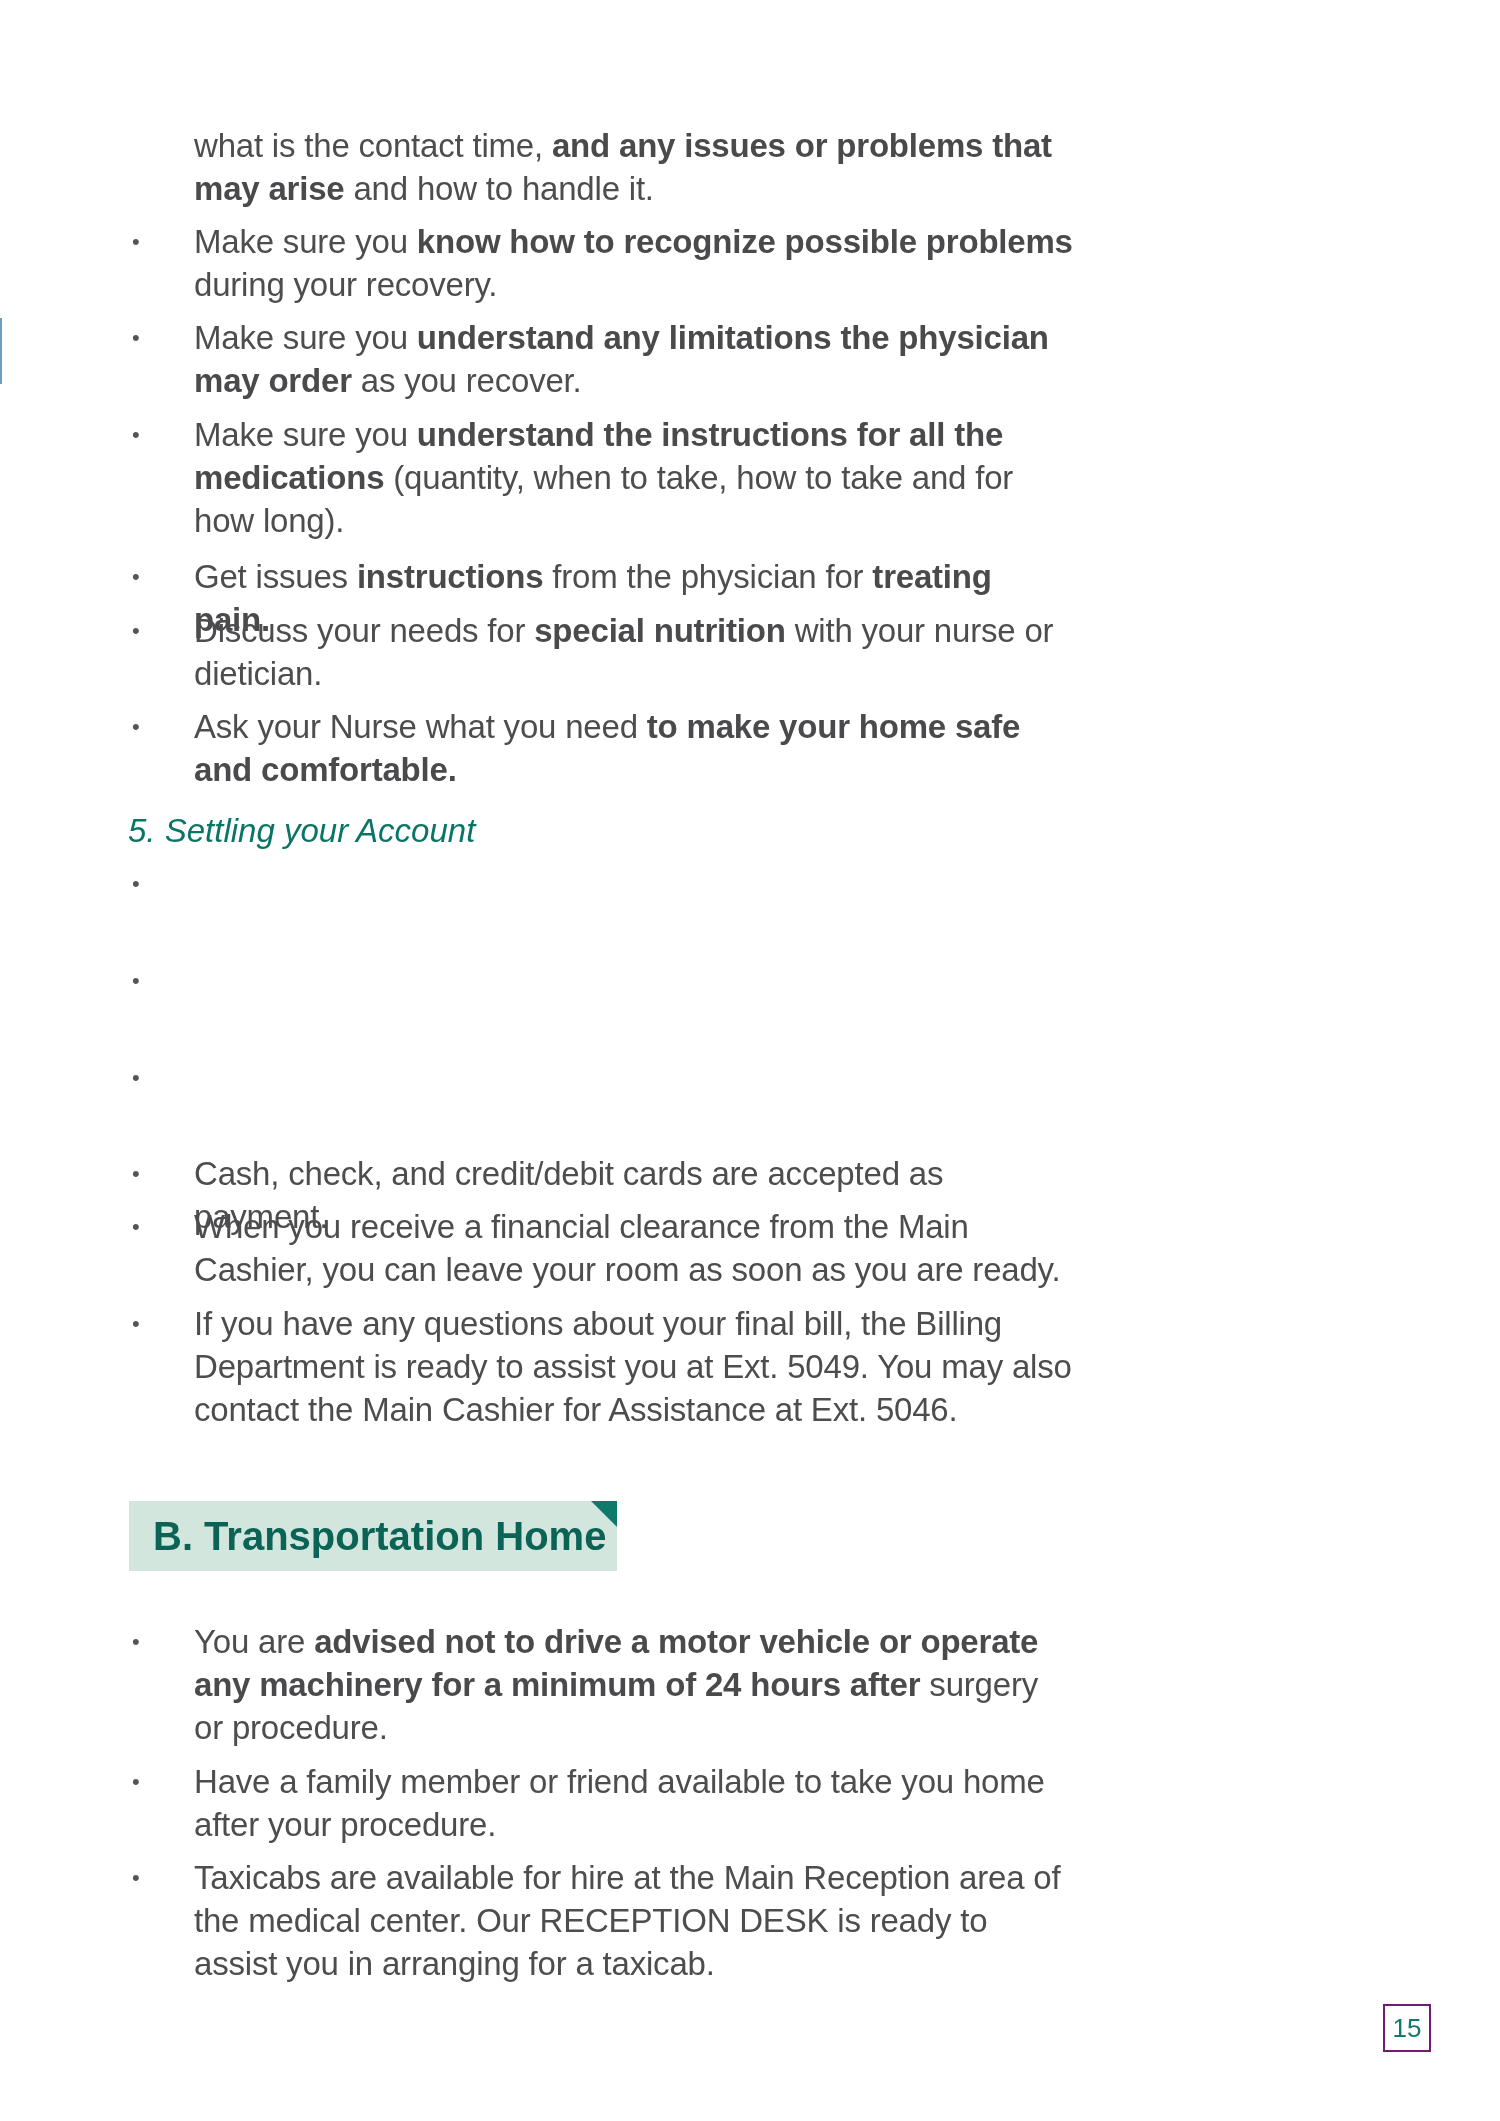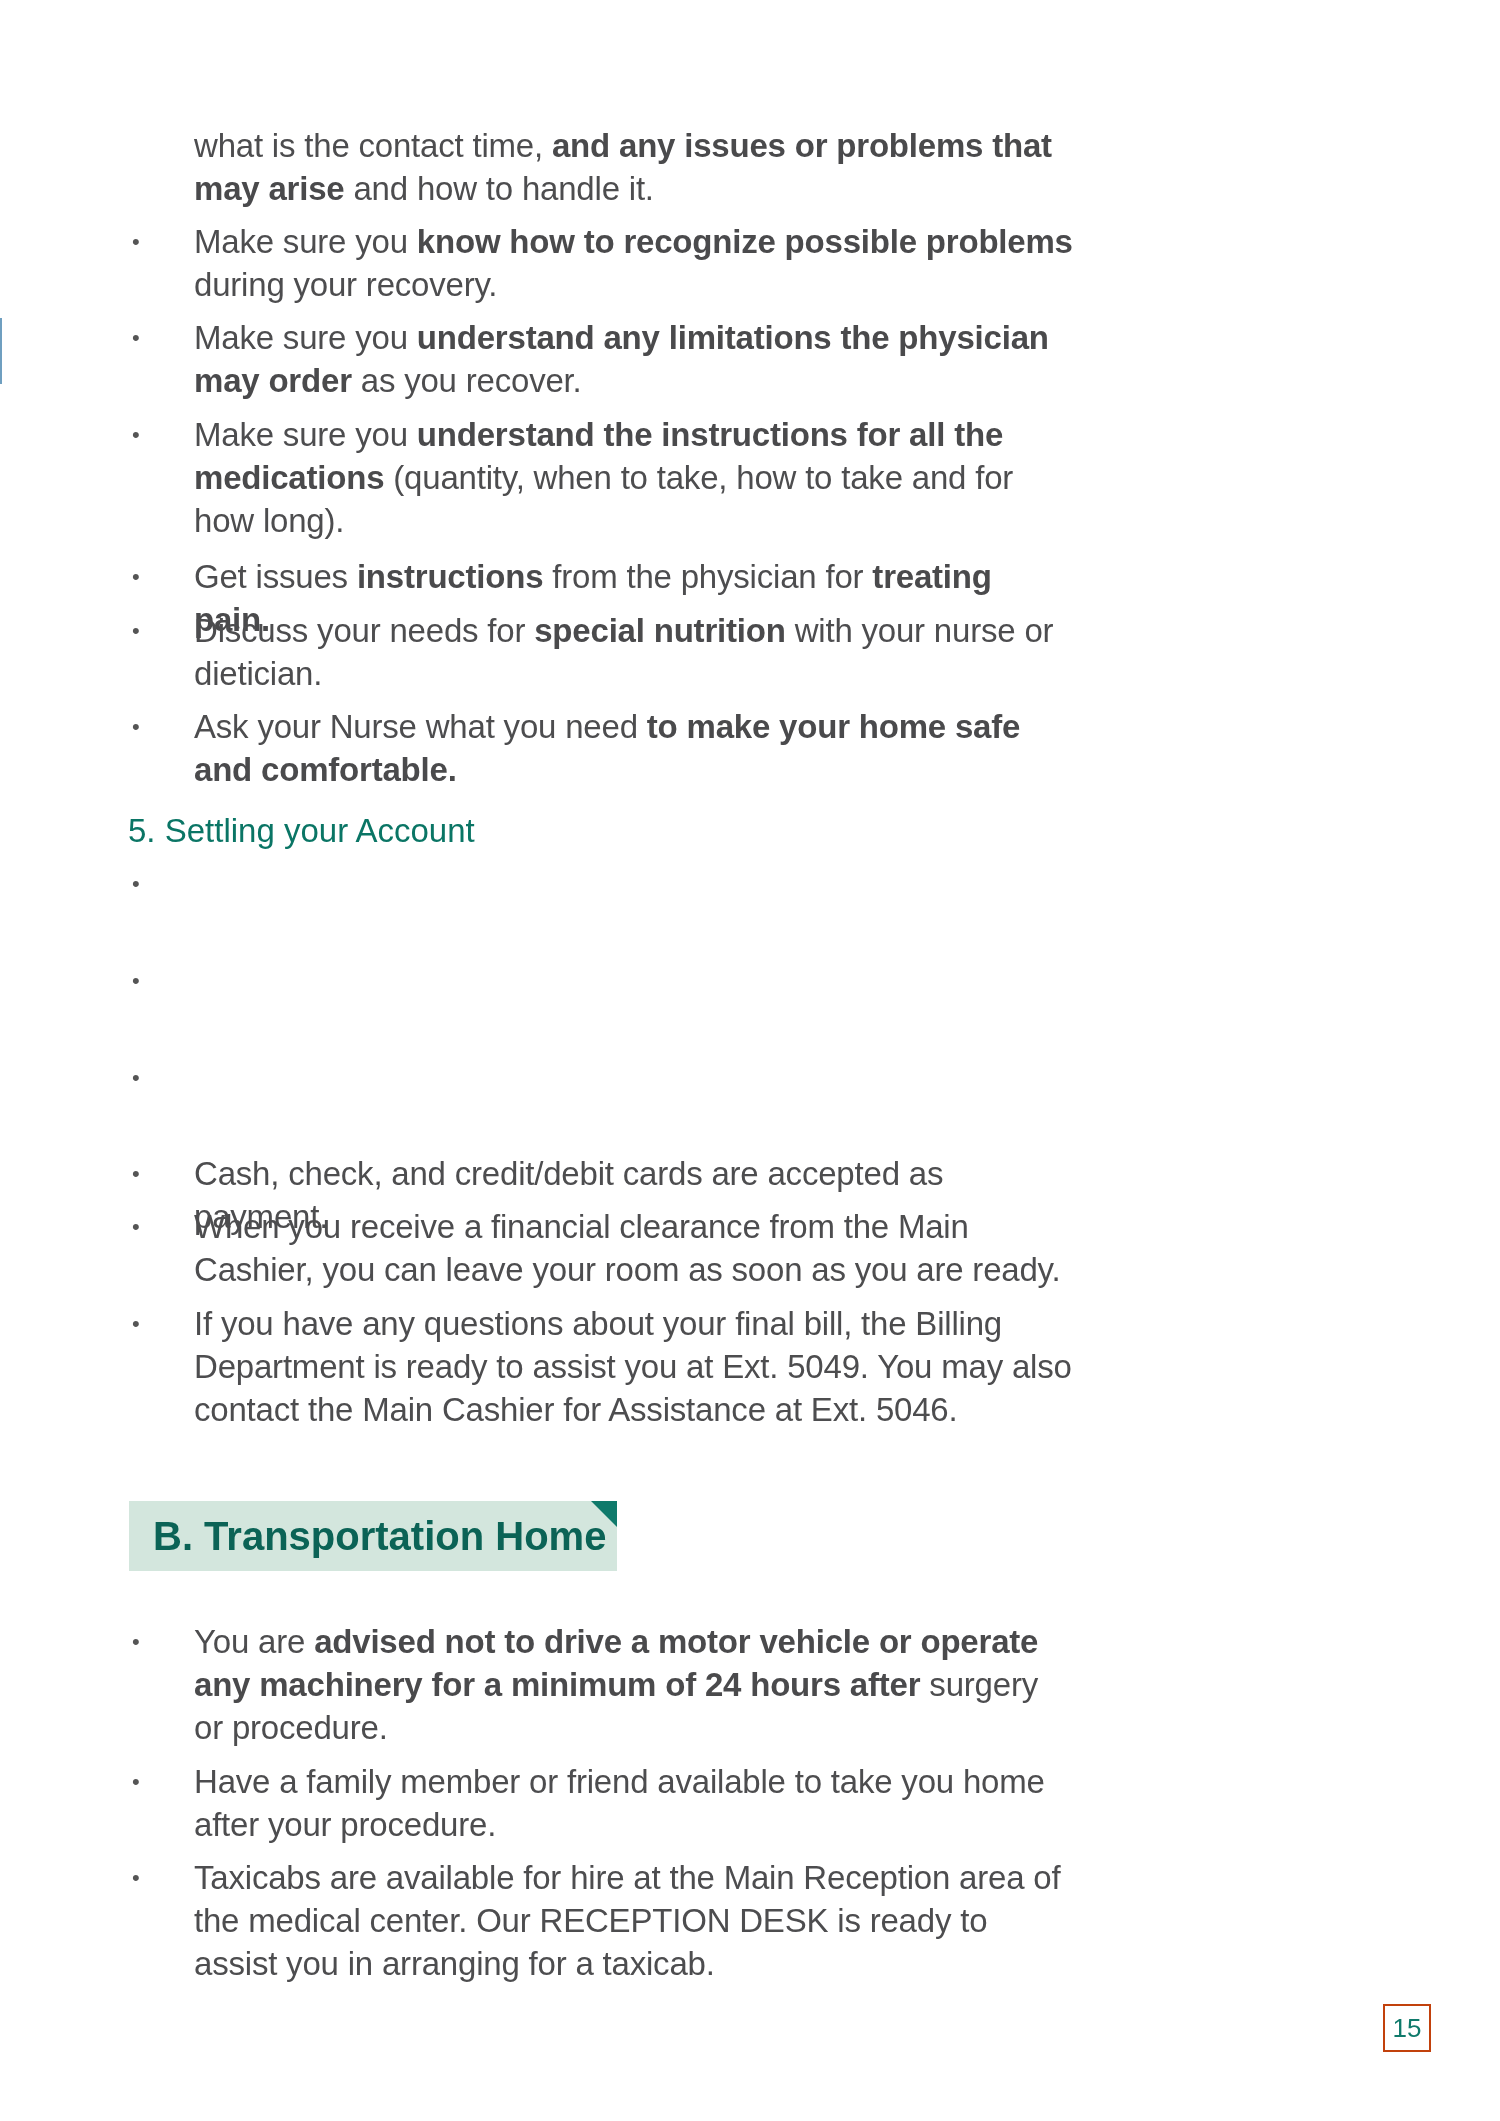--- a/index.html
+++ b/index.html
@@ -3,26 +3,26 @@
 <meta charset="utf-8">
 <style>
   html, body { margin:0; padding:0; }
   body { width:1500px; height:2121px; background:#ffffff; position:relative; overflow:hidden;
          font-family:"Liberation Sans", sans-serif; color:#4d4d4f; }
   .edge-mark { position:absolute; left:0; top:318px; width:2px; height:66px; background:#6f9fc0; }
   .content { position:absolute; left:0; top:0; width:1500px; }
   .item { position:absolute; left:194px; width:880px; font-size:33px; line-height:43px; letter-spacing:-0.2px; }
   .item b { font-weight:bold; color:#4a4a4c; }
   .bullet { position:absolute; left:-62px; top:0; width:12px; font-size:22px; line-height:43px; color:#555; }
-  .subhead { position:absolute; left:128px; font-size:33px; line-height:43px; color:#0a7565; }
+  .subhead { position:absolute; left:128px; font-size:33px; line-height:43px; font-style:italic; color:#0a7565; }
   .section-box { position:absolute; left:129px; top:1501px; width:488px; height:70px; background:#d3e6dd; }
   .section-box .fold { position:absolute; right:0; top:0; width:0; height:0;
         border-top:26px solid #0f7a6b; border-left:26px solid transparent; }
   .section-title { position:absolute; left:24px; top:9px; font-size:40px; line-height:52px; font-weight:bold; color:#0b6356; }
-  .page-num { position:absolute; left:1383px; top:2004px; width:44px; height:44px; border:2px solid #c2410c;
+  .page-num { position:absolute; left:1383px; top:2004px; width:44px; height:44px; border:2px solid #701a75;
         color:#0f7a6b; font-size:26px; line-height:44px; text-align:center; box-sizing:content-box; }
 </style>
 </head>
 <body>
 
 <div class="edge-mark"></div>
 
 <div class="content">
 
   <div class="item" style="top:124px;"><span>what is the contact time, </span><b>and any issues or problems that may arise</b><span> and how to handle it.</span></div>

